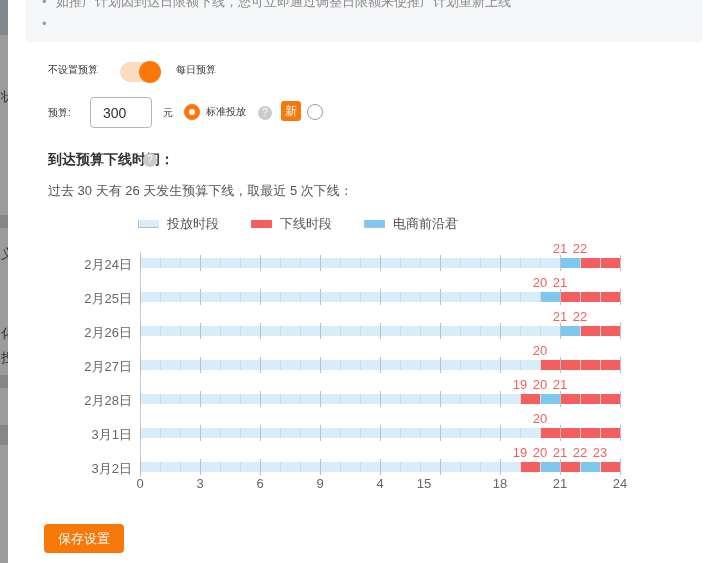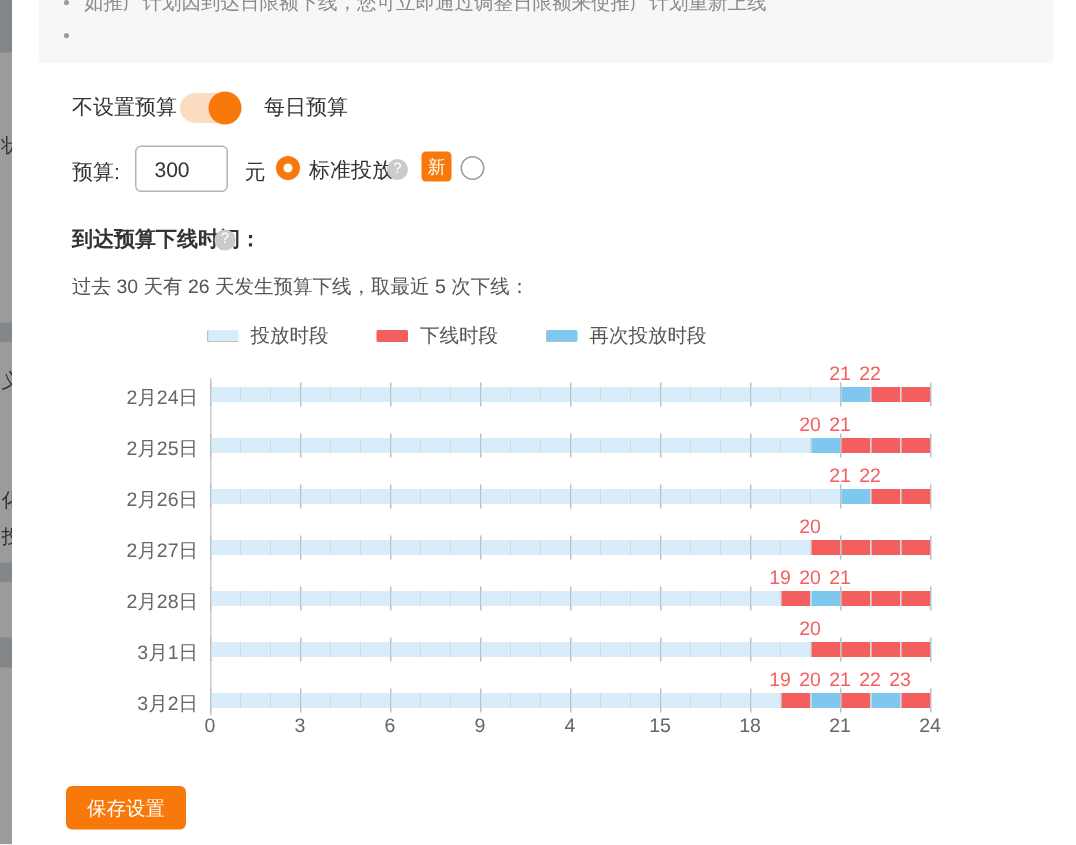--- a/index.html
+++ b/index.html
@@ -11,21 +11,21 @@
   .left-strip { position:absolute; left:0; top:0; width:8px; height:563px; background:#9b9b9b; overflow:hidden; z-index:5; }
   .left-strip .band { position:absolute; left:0; width:8px; background:#848789; }
   .strip-char { position:absolute; left:1px; font-size:13px; color:#2f3031; }
 
   
   .notes-box { position:absolute; left:26px; top:-22px; width:676px; height:64px; background:#f6f7f9; padding:13px 10px 0 16px; }
   .note-line { display:flex; line-height:22px; font-size:13px; color:#8a8a8a; }
   .note-line .bullet { width:14px; color:#9b9b9b; }
 
   
-  .lbl { position:absolute; font-size:14px; color:#333; }
+  .lbl { position:absolute; font-size:10px; color:#333; }
   .toggle { position:absolute; left:120px; top:62px; width:40px; height:20px; background:#fbdcc1; border-radius:10px; cursor:pointer; }
   .toggle .knob { position:absolute; right:-1px; top:-1px; width:22px; height:22px; border-radius:50%; background:#f8780a; }
 
   
   .budget-input { position:absolute; left:90px; top:97px; width:62px; height:31px; border:1px solid #aeb6bf; border-radius:4px; font-size:14px; color:#333; padding-left:12px; outline:none; font-family:inherit; }
   .radio { position:absolute; width:16px; height:16px; border-radius:50%; background:#fff; }
   .radio.sel { border:5px solid #f8780a; }
   .radio.unsel { border:1px solid #9c9c9c; }
   .help-circle { position:absolute; width:14px; height:14px; border-radius:50%; background:#cbcbcb; color:#fff; font-size:10px; line-height:14px; text-align:center; }
   .new-badge { position:absolute; left:281px; top:101px; width:20px; height:20px; background:#f8780a; border-radius:3px; color:#fff; font-size:12px; line-height:20px; text-align:center; }
@@ -105,21 +105,21 @@
     <div class="legend-item">
       <span class="legend-swatch" style="background:#d8edf9;border-left:1px solid #b9c1c7;border-bottom:1px solid #b9c1c7;"></span>
       <span class="legend-label">投放时段</span>
     </div>
     <div class="legend-item">
       <span class="legend-swatch" style="background:#f35f5f;"></span>
       <span class="legend-label">下线时段</span>
     </div>
     <div class="legend-item">
       <span class="legend-swatch" style="background:#7ec7ee;border-left:1px solid #b9c1c7;border-bottom:1px solid #b9c1c7;"></span>
-      <span class="legend-label">再次投放时段</span>
+      <span class="legend-label">电商前沿君</span>
     </div>
   </div>
 
   <div class="axis-line" style="left:140px;top:252px;height:225px;"></div>
     <div class="row-date" style="left:76px;top:256px;">2月24日</div>
     <div class="tick3" style="left:140px;top:255px;height:16px;"></div>
     <div class="tick1" style="left:160px;top:258px;height:10px;"></div>
     <div class="tick1" style="left:180px;top:258px;height:10px;"></div>
     <div class="tick3" style="left:200px;top:255px;height:16px;"></div>
     <div class="tick1" style="left:220px;top:258px;height:10px;"></div>
@@ -481,21 +481,21 @@
     <div class="red-num" style="left:520px;top:445px;">19</div>
     <div class="red-num" style="left:540px;top:445px;">20</div>
     <div class="red-num" style="left:560px;top:445px;">21</div>
     <div class="red-num" style="left:580px;top:445px;">22</div>
     <div class="red-num" style="left:600px;top:445px;">23</div>
     <div class="x-label" style="left:140px;top:476px;">0</div>
     <div class="x-label" style="left:200px;top:476px;">3</div>
     <div class="x-label" style="left:260px;top:476px;">6</div>
     <div class="x-label" style="left:320px;top:476px;">9</div>
     <div class="x-label" style="left:380px;top:476px;">4</div>
-    <div class="x-label" style="left:440px;top:476px;">15</div>
+    <div class="x-label" style="left:424px;top:476px;">15</div>
     <div class="x-label" style="left:500px;top:476px;">18</div>
     <div class="x-label" style="left:560px;top:476px;">21</div>
     <div class="x-label" style="left:620px;top:476px;">24</div>
     <div id="chart"></div>
 
   <button class="save-btn">保存设置</button>
 
 
 </div>
 

